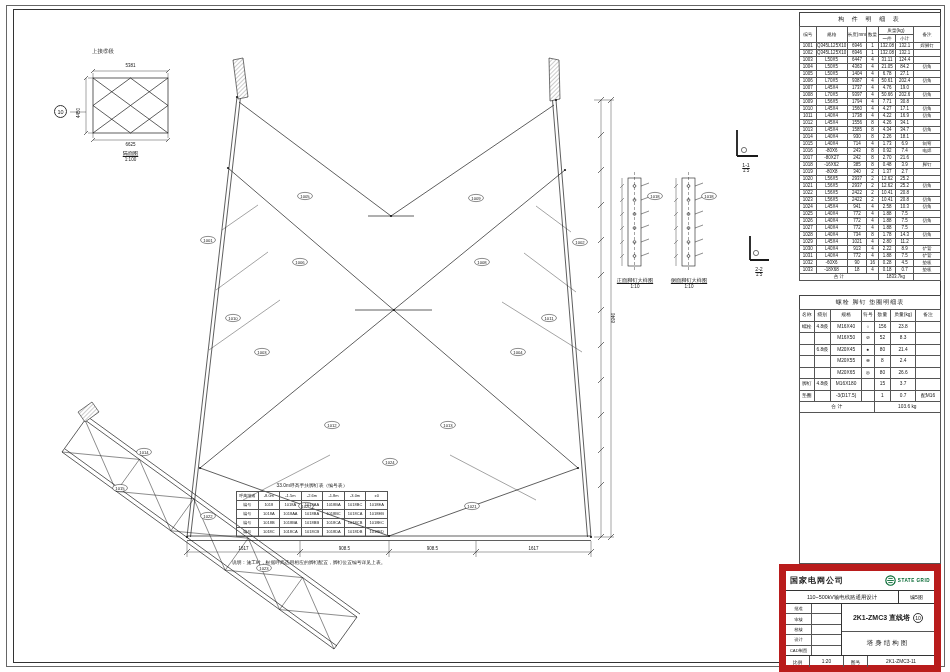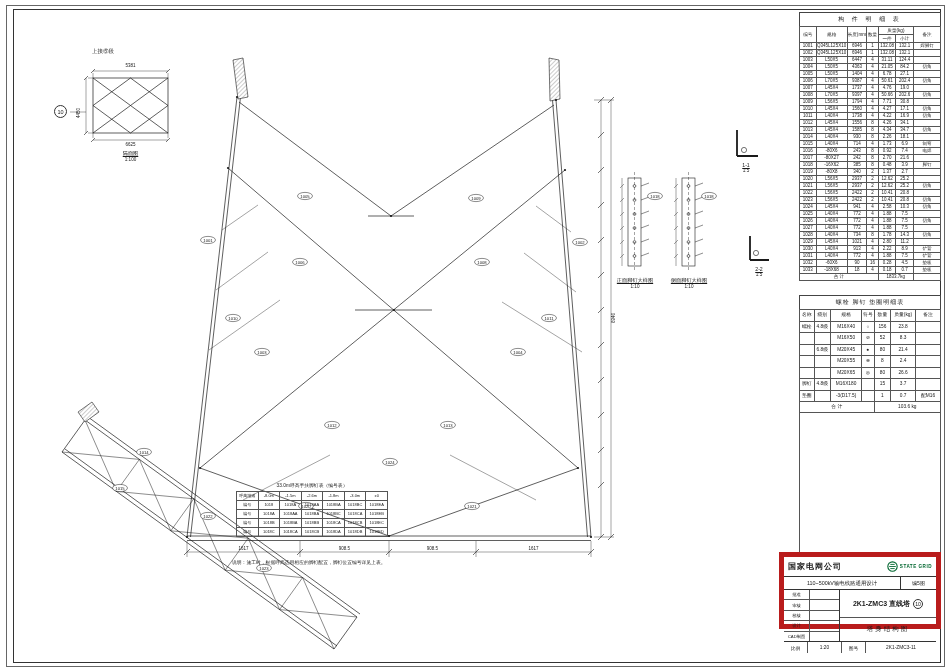--- a/index.html
+++ b/index.html
@@ -23,21 +23,21 @@
   .parts th{font-size:4.6px;height:8px;line-height:7px}
   .parts td{font-size:4.5px;height:6.9px;line-height:6px}
   .bolt td{font-size:4.8px;height:11.5px;line-height:10px}
   .emptybox{position:absolute;left:799px;top:412px;width:142px;height:152px;border:0.6px solid #555;background:#fff}
   
   .steps{position:absolute;left:236px;top:491px;width:152px;border-collapse:collapse;table-layout:fixed}
   .steps td{border:0.5px solid #555;font-size:4px;height:8.6px;line-height:8px;text-align:center;overflow:hidden;white-space:nowrap}
   .steps-title{position:absolute;left:236px;top:482px;width:152px;text-align:center;font-size:4.8px}
   .note{position:absolute;left:232px;top:559px;width:360px;font-size:4.8px}
   
-  .tblock{position:absolute;left:779px;top:552px;width:162px;height:77px;border:5px solid #b91c1c;background:#fff;font-size:5px}
+  .tblock{position:absolute;left:779px;top:564px;width:162px;height:108px;border:7px solid #b91c1c;background:#fff;font-size:5px}
   .tb-company{height:20px;border-bottom:0.6px solid #333;display:flex;align-items:center;justify-content:space-between;padding:0 4px}
   .tb-cname{font-size:8px;font-weight:bold;letter-spacing:1px}
   .tb-logo{display:flex;align-items:center;gap:2px}
   .tb-brand{font-size:4.6px;font-weight:bold;color:#00662f;letter-spacing:0.5px}
   .tb-project{height:13px;border-bottom:0.6px solid #333;display:flex}
   .tb-project .pj{flex:1;display:flex;align-items:center;justify-content:center;font-size:5.4px}
   .tb-project .tb-ref{width:36px;border-left:0.6px solid #333;display:flex;align-items:center;justify-content:center;font-size:5px}
   .tb-mid{height:52px;display:flex;border-bottom:0.6px solid #333}
   .tb-signs{width:56px;border-right:0.6px solid #333;display:flex;flex-direction:column}
   .sig-row{flex:1;display:flex;border-bottom:0.5px solid #555}

